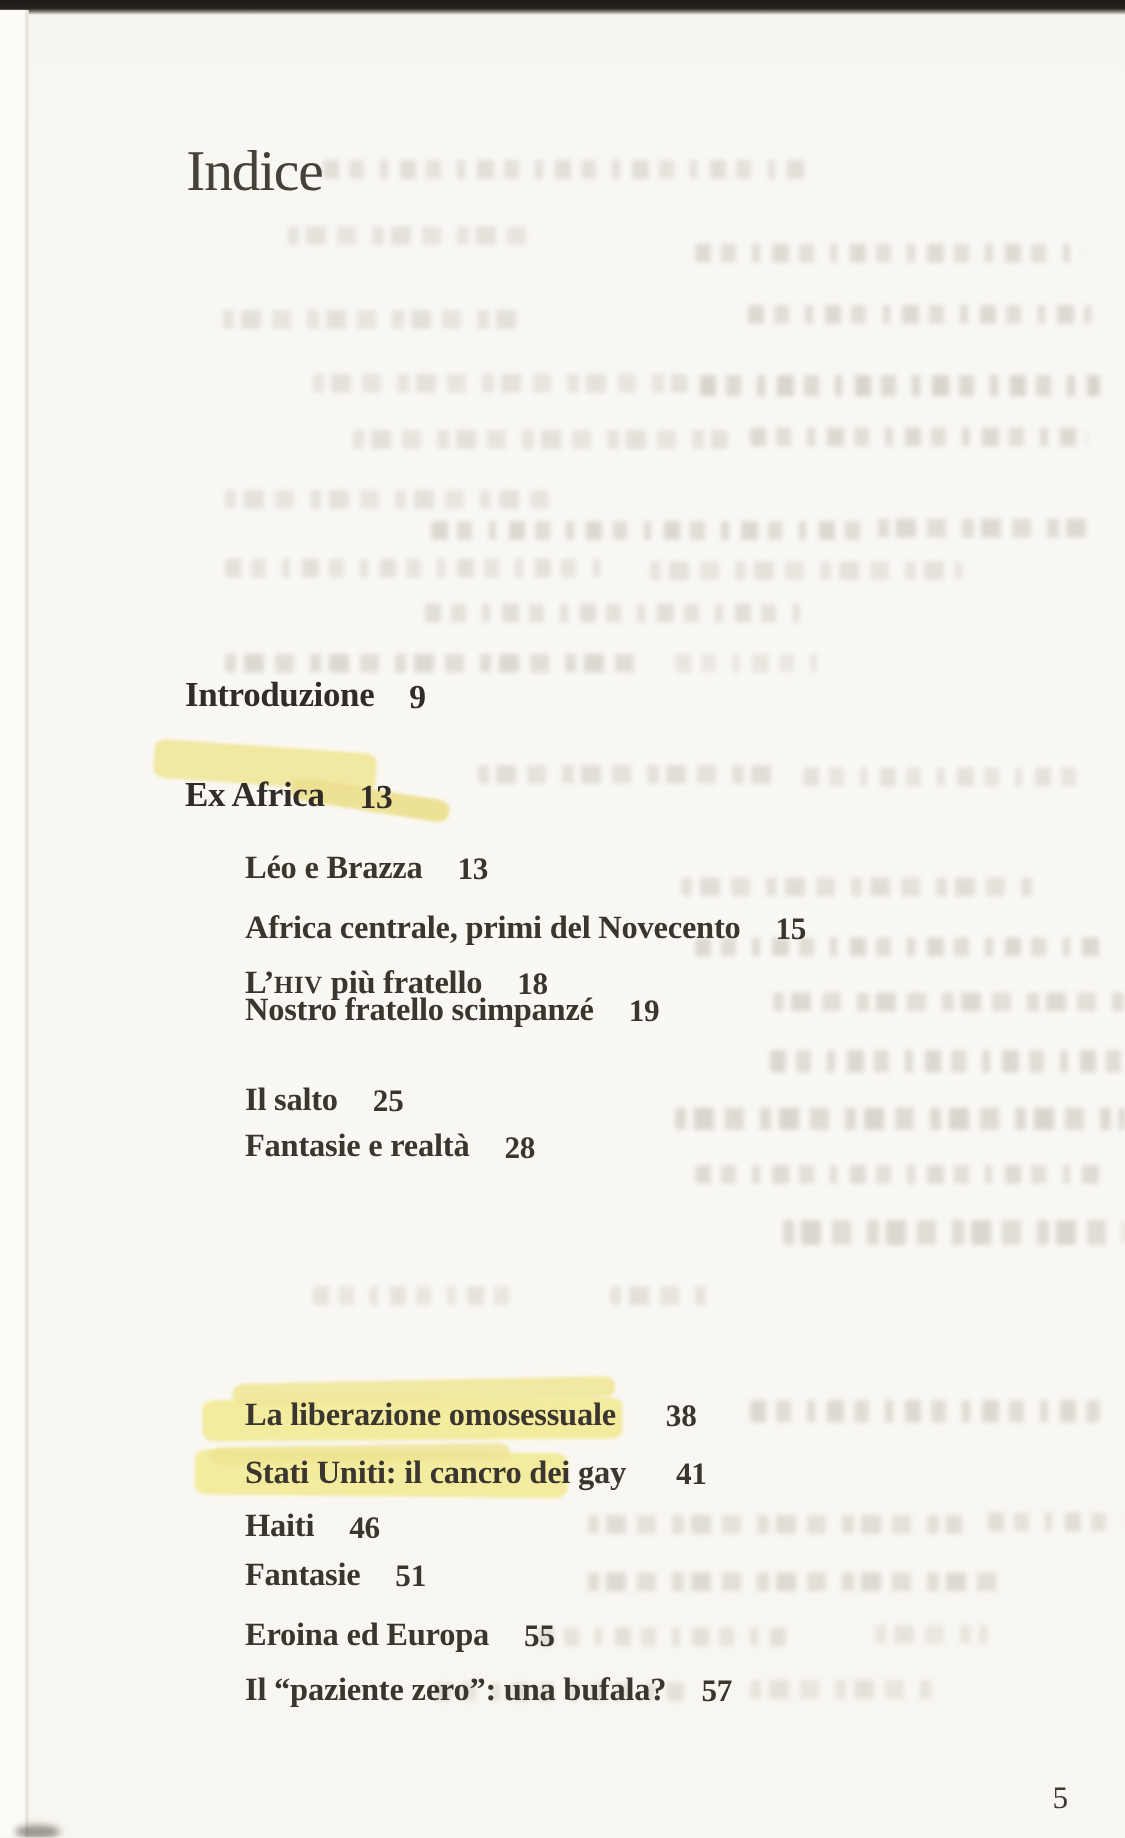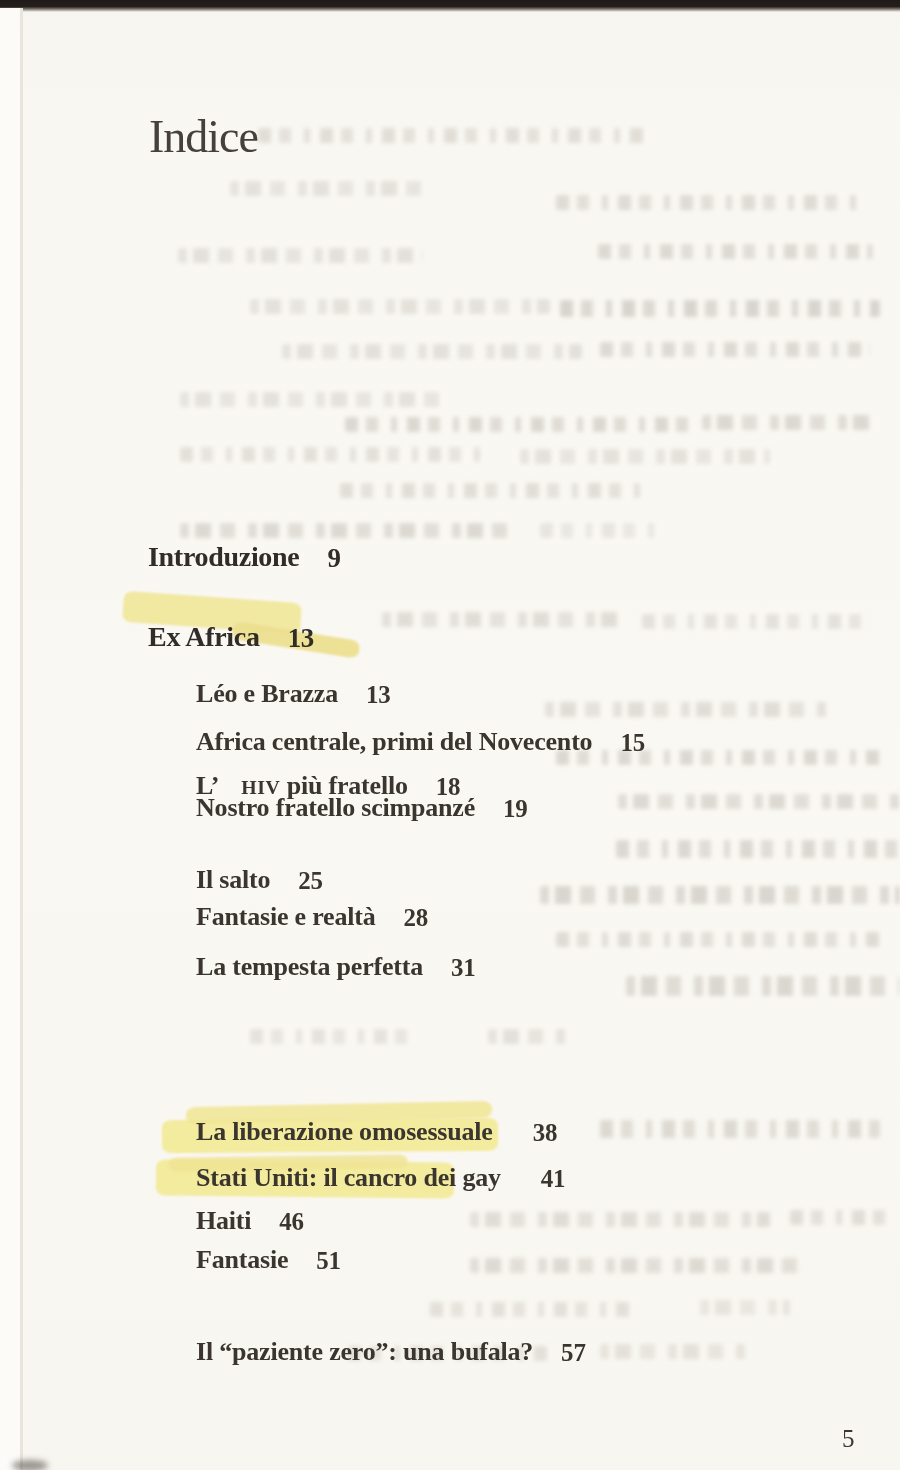--- a/index.html
+++ b/index.html
@@ -21,21 +21,21 @@
     border-radius:50%;filter:blur(3px);opacity:.55;}
 
   
   .row{position:absolute;white-space:nowrap;color:#3a352e;line-height:1.18;z-index:3;}
   .title{left:149px;top:110px;font-size:46px;letter-spacing:-1px;color:#45403a;}
   .sec{left:148px;font-size:28px;font-weight:bold;letter-spacing:-.3px;color:#312c27;}
   .item{left:196px;font-size:26px;letter-spacing:-.2px;font-weight:bold;}
   .num{display:inline-block;margin-left:28px;font-size:.96em;transform:translateY(1px);
     font-feature-settings:"onum";}
   .num-wide{margin-left:40px;}
-  .sc{font-size:.76em;letter-spacing:.6px;margin-left:22px;}
+  .sc{font-size:.76em;letter-spacing:.6px;}
 
   
   .hl{position:absolute;z-index:1;border-radius:10px/7px;filter:blur(1.2px);}
   .hl-a{left:123px;top:597px;width:178px;height:31px;background:#f1e8a2;transform:rotate(4deg);}
   .hl-a2{left:232px;top:631px;width:128px;height:18px;background:#ecdf8d;transform:rotate(9deg);opacity:.9;}
   .hl-b{left:162px;top:1119px;width:336px;height:33px;background:#f3eb9e;transform:rotate(-.4deg);}
   .hl-b2{left:186px;top:1104px;width:306px;height:17px;background:#f0e695;transform:rotate(-1.2deg);opacity:.85;}
   .hl-c{left:156px;top:1161px;width:298px;height:36px;background:#f3eb9e;transform:rotate(.6deg);}
   .hl-c2{left:168px;top:1156px;width:240px;height:14px;background:#efe492;transform:rotate(-.8deg);opacity:.8;}
 
@@ -157,36 +157,36 @@
   </div>
   <div class="row item" style="top:793px">
     <span>Nostro fratello scimpanzé</span><span class="num">19</span>
   </div>
   <div class="row item" style="top:865px">
     <span>Il salto</span><span class="num">25</span>
   </div>
   <div class="row item" style="top:902px">
     <span>Fantasie e realtà</span><span class="num">28</span>
   </div>
-  <div class="row item" style="top:952px">
-    <span>La tempesta perfetta</span><span class="num">31</span>
-  </div>
 
 
   <div class="row item" style="top:1117px">
     <span>La liberazione omosessuale</span><span class="num num-wide">38</span>
   </div>
   <div class="row item" style="top:1163px">
     <span>Stati Uniti: il cancro dei gay</span><span class="num num-wide">41</span>
   </div>
   <div class="row item" style="top:1206px">
     <span>Haiti</span><span class="num">46</span>
   </div>
   <div class="row item" style="top:1245px">
     <span>Fantasie</span><span class="num">51</span>
   </div>
+  <div class="row item" style="top:1293px">
+    <span>Eroina ed Europa</span><span class="num">55</span>
+  </div>
   <div class="row item" style="top:1337px">
     <span>Il “paziente zero”: una bufala?</span><span class="num">57</span>
   </div>
 
   <div class="row pagenum">5</div>
 
 </div>
 
 </body></html>

